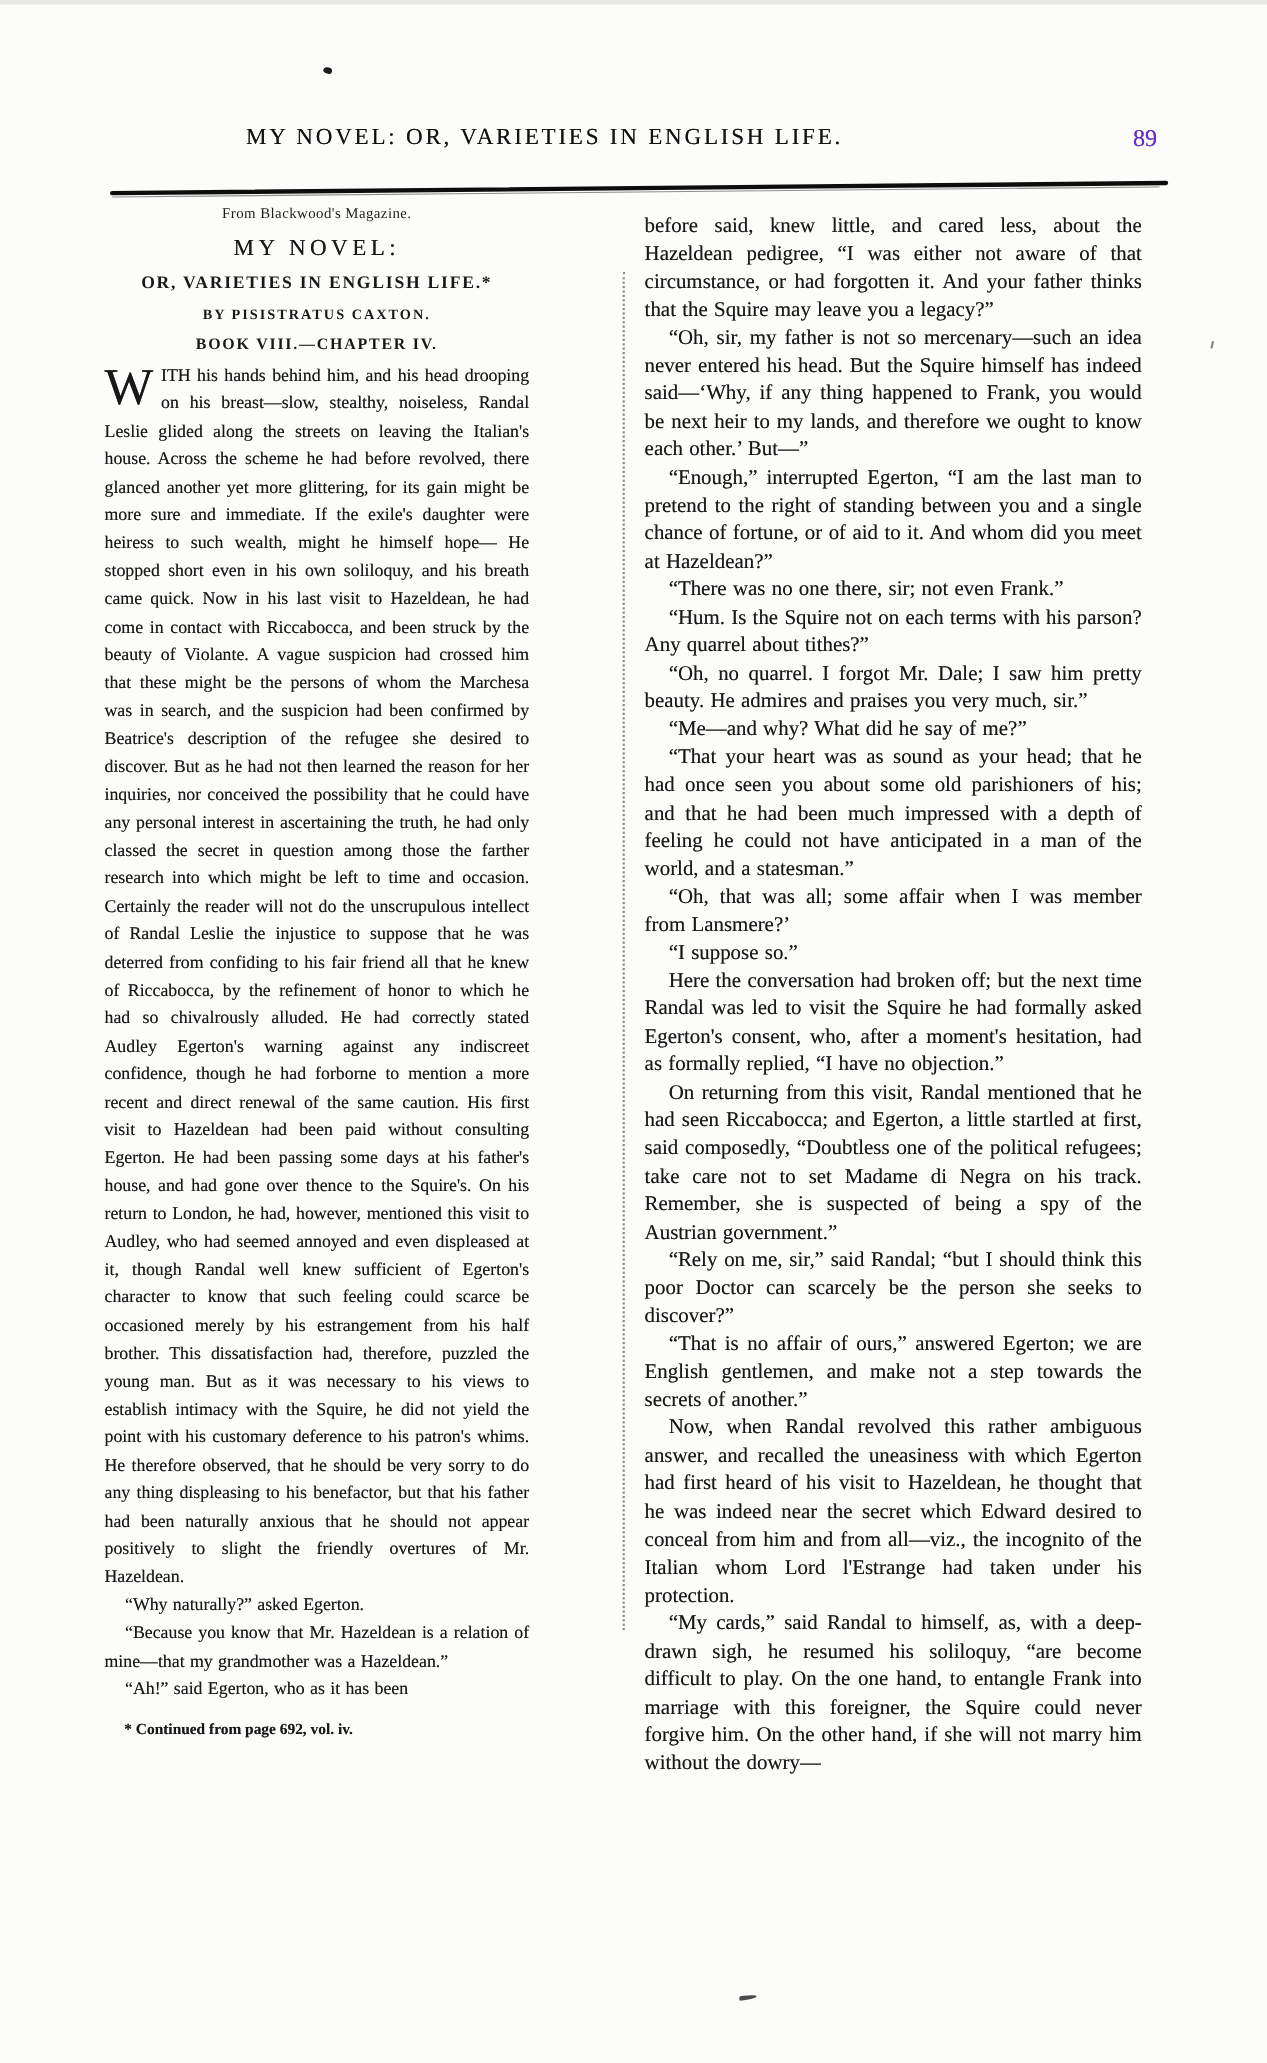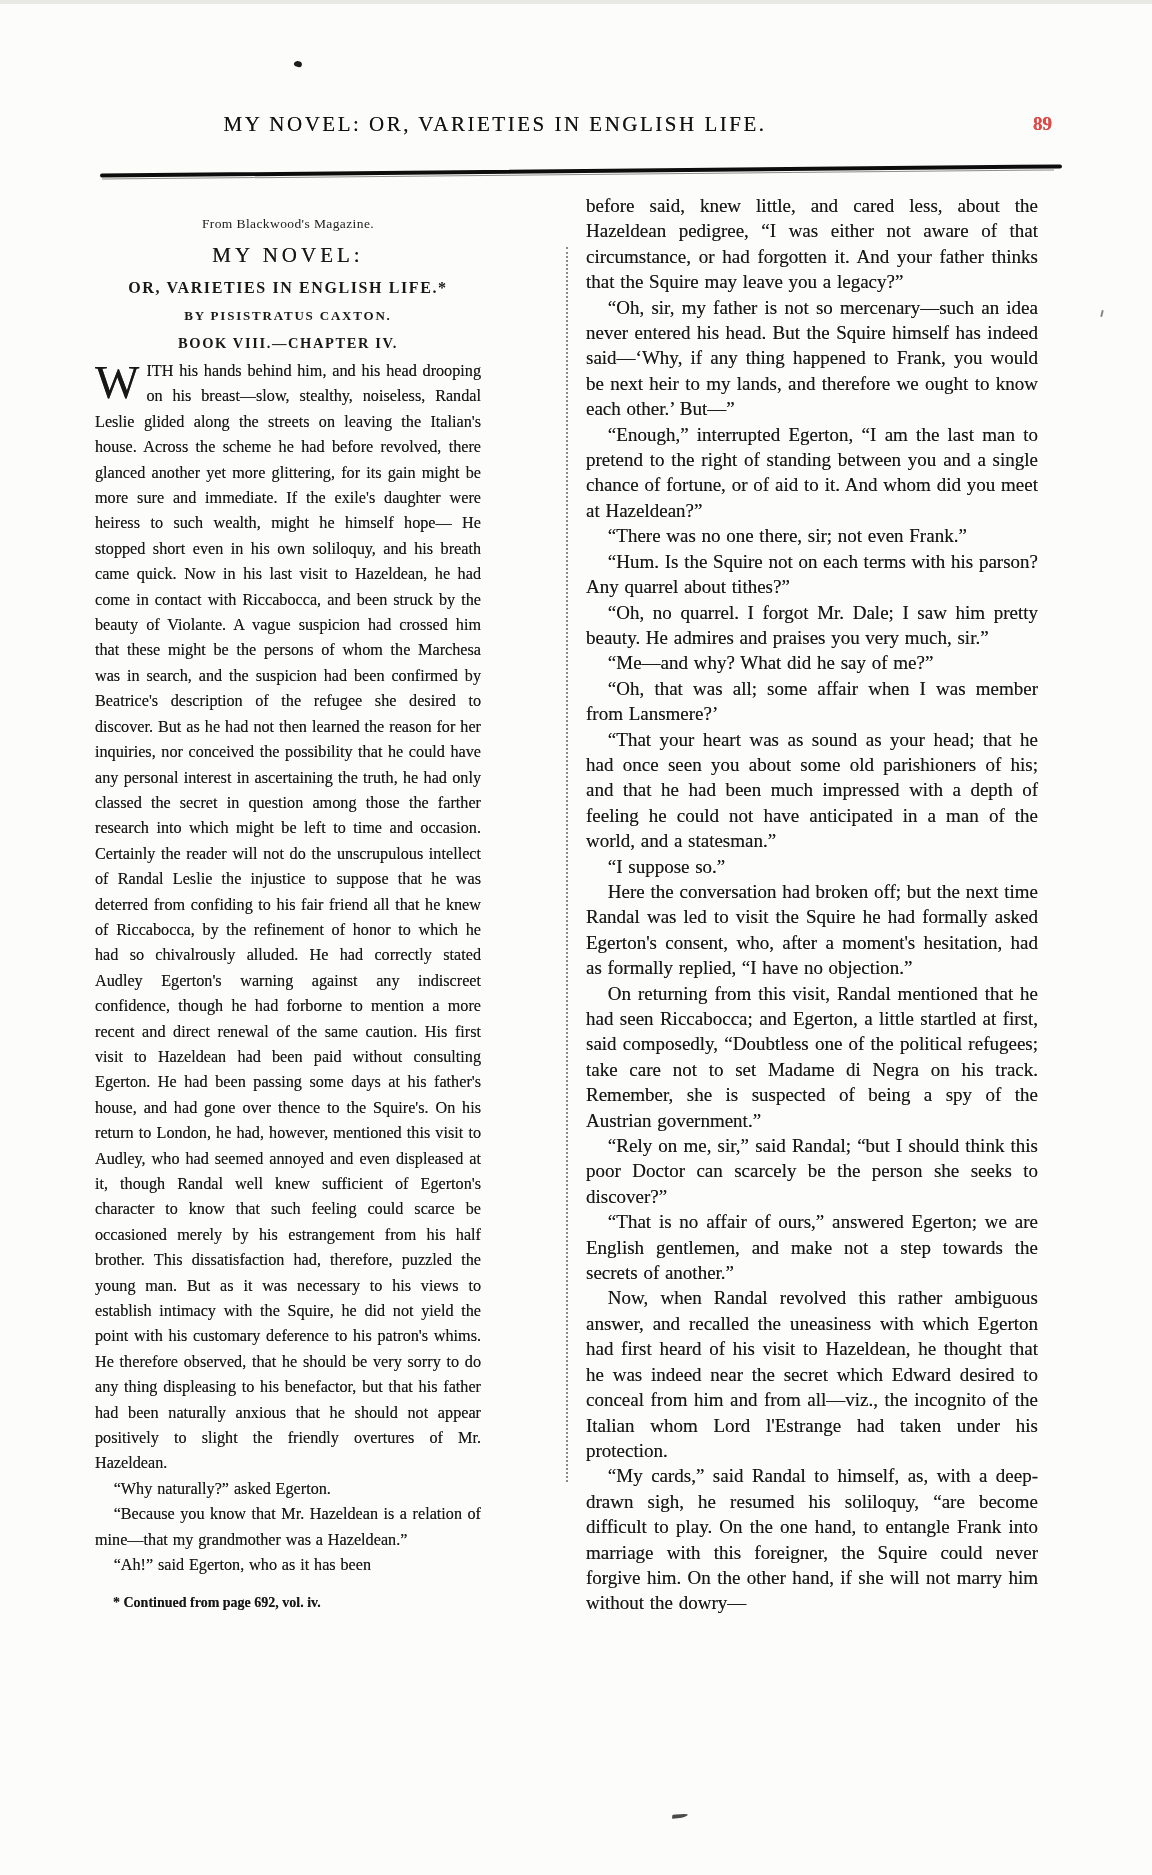--- a/index.html
+++ b/index.html
@@ -10,34 +10,34 @@
     color:#181818;
   }
   
   .running-header{position:absolute;top:108px;left:95px;width:967px;height:34px;}
   .rh-title{
     position:absolute;left:0;top:0;width:800px;text-align:center;
     font-size:21px;letter-spacing:2.5px;white-space:nowrap;
     color:#121212;text-shadow:0 0 .4px rgba(0,0,0,.6);
   }
   .rh-page{
-    position:absolute;right:10px;top:1px;font-size:19px;
-    color:#ef4444;text-shadow:0 0 .4px rgba(0,0,0,.6);font-weight:bold;
+    position:absolute;right:10px;top:1px;font-size:22px;
+    color:#6d28d9;text-shadow:0 0 .4px rgba(0,0,0,.6);
   }
   
   .header-rule{
     position:absolute;top:165px;left:100px;width:962px;height:4px;
     background:#0d0d0d;transform:rotate(-0.55deg);border-radius:2px;
   }
   .header-rule::after{
     content:"";position:absolute;left:2px;top:5px;width:99%;height:1px;
     background:#333;opacity:.55;
   }
   
-  .col-left{position:absolute;top:208px;left:95px;width:386px;}
+  .col-left{position:absolute;top:178px;left:95px;width:386px;}
   .col-right{position:absolute;top:189px;left:586px;width:452px;}
   .col-divider{
     position:absolute;top:243px;left:566px;height:1235px;width:0;
     border-left:2px dotted #2e2e2e;opacity:.55;
   }
   
   .mh-source{text-align:center;font-size:13.5px;letter-spacing:.4px;margin:4px 0 11px;color:#1c1c1c;}
   .mh-title{text-align:center;font-size:21px;letter-spacing:4px;margin:0 0 11px;text-shadow:0 0 .4px rgba(0,0,0,.65);}
   .mh-subtitle{text-align:center;font-size:16px;font-weight:bold;letter-spacing:1.6px;margin:0 0 11px;}
   .mh-byline{text-align:center;font-size:13px;font-weight:bold;letter-spacing:1.8px;margin:0 0 11px;}
@@ -110,22 +110,22 @@
 
   <div class="col-right">
     <div id="right-col-paras">
         <p class="para noindent">before said, knew little, and cared less, about the Hazeldean pedigree, “I was either not aware of that circumstance, or had forgotten it.  And your father thinks that the Squire may leave you a legacy?”</p>
         <p class="para">“Oh, sir, my father is not so mercenary—such an idea never entered his head.  But the Squire himself has indeed said—‘Why, if any thing happened to Frank, you would be next heir to my lands, and therefore we ought to know each other.’  But—”</p>
         <p class="para">“Enough,” interrupted Egerton, “I am the last man to pretend to the right of standing between you and a single chance of fortune, or of aid to it.  And whom did you meet at Hazeldean?”</p>
         <p class="para">“There was no one there, sir; not even Frank.”</p>
         <p class="para">“Hum.  Is the Squire not on each terms with his parson?  Any quarrel about tithes?”</p>
         <p class="para">“Oh, no quarrel.  I forgot Mr. Dale; I saw him pretty beauty.  He admires and praises you very much, sir.”</p>
         <p class="para">“Me—and why?  What did he say of me?”</p>
+        <p class="para">“That your heart was as sound as your head; that he had once seen you about some old parishioners of his; and that he had been much impressed with a depth of feeling he could not have anticipated in a man of the world, and a statesman.”</p>
         <p class="para">“Oh, that was all; some affair when I was member from Lansmere?’</p>
-        <p class="para">“That your heart was as sound as your head; that he had once seen you about some old parishioners of his; and that he had been much impressed with a depth of feeling he could not have anticipated in a man of the world, and a statesman.”</p>
         <p class="para">“I suppose so.”</p>
         <p class="para">Here the conversation had broken off; but the next time Randal was led to visit the Squire he had formally asked Egerton's consent, who, after a moment's hesitation, had as formally replied, “I have no objection.”</p>
         <p class="para">On returning from this visit, Randal mentioned that he had seen Riccabocca; and Egerton, a little startled at first, said composedly, “Doubtless one of the political refugees; take care not to set Madame di Negra on his track.  Remember, she is suspected of being a spy of the Austrian government.”</p>
         <p class="para">“Rely on me, sir,” said Randal; “but I should think this poor Doctor can scarcely be the person she seeks to discover?”</p>
         <p class="para">“That is no affair of ours,” answered Egerton; we are English gentlemen, and make not a step towards the secrets of another.”</p>
         <p class="para">Now, when Randal revolved this rather ambiguous answer, and recalled the uneasiness with which Egerton had first heard of his visit to Hazeldean, he thought that he was indeed near the secret which Edward desired to conceal from him and from all—viz., the incognito of the Italian whom Lord l'Estrange had taken under his protection.</p>
         <p class="para">“My cards,” said Randal to himself, as, with a deep-drawn sigh, he resumed his soliloquy, “are become difficult to play.  On the one hand, to entangle Frank into marriage with this foreigner, the Squire could never forgive him.  On the other hand, if she will not marry him without the dowry—</p>
       </div>
   </div>
 

